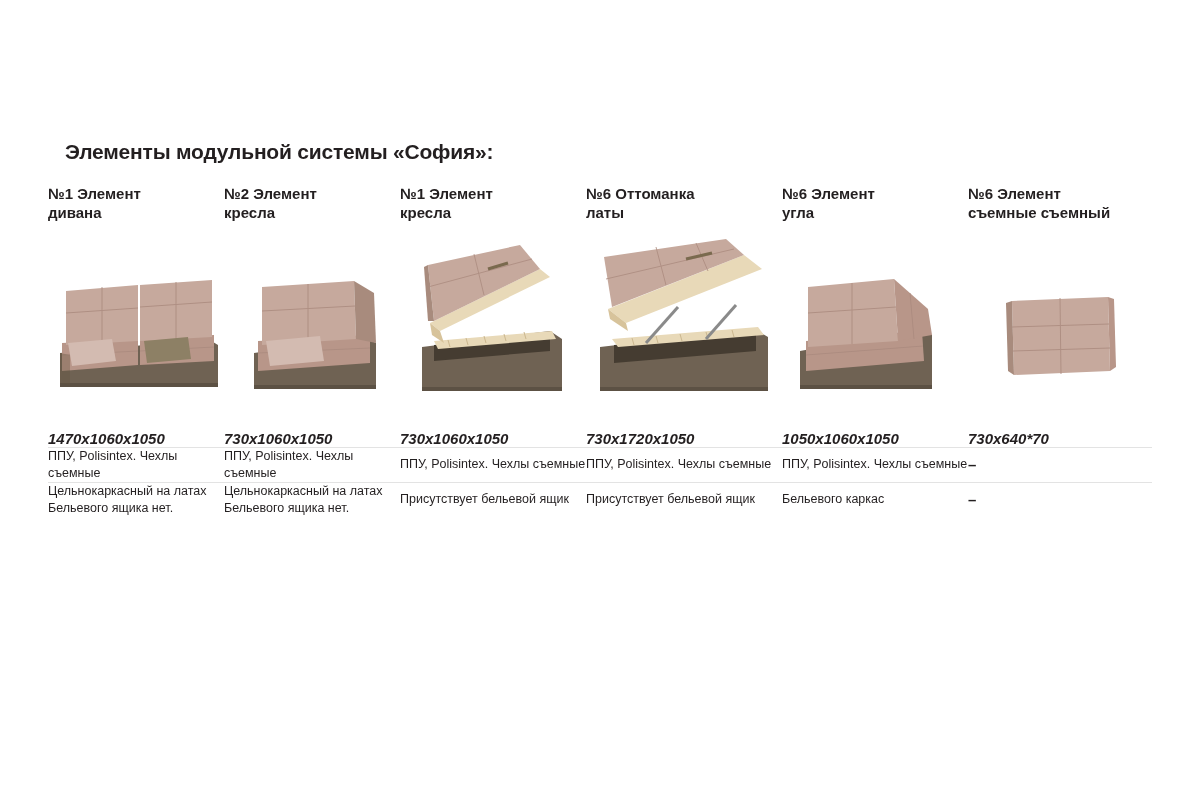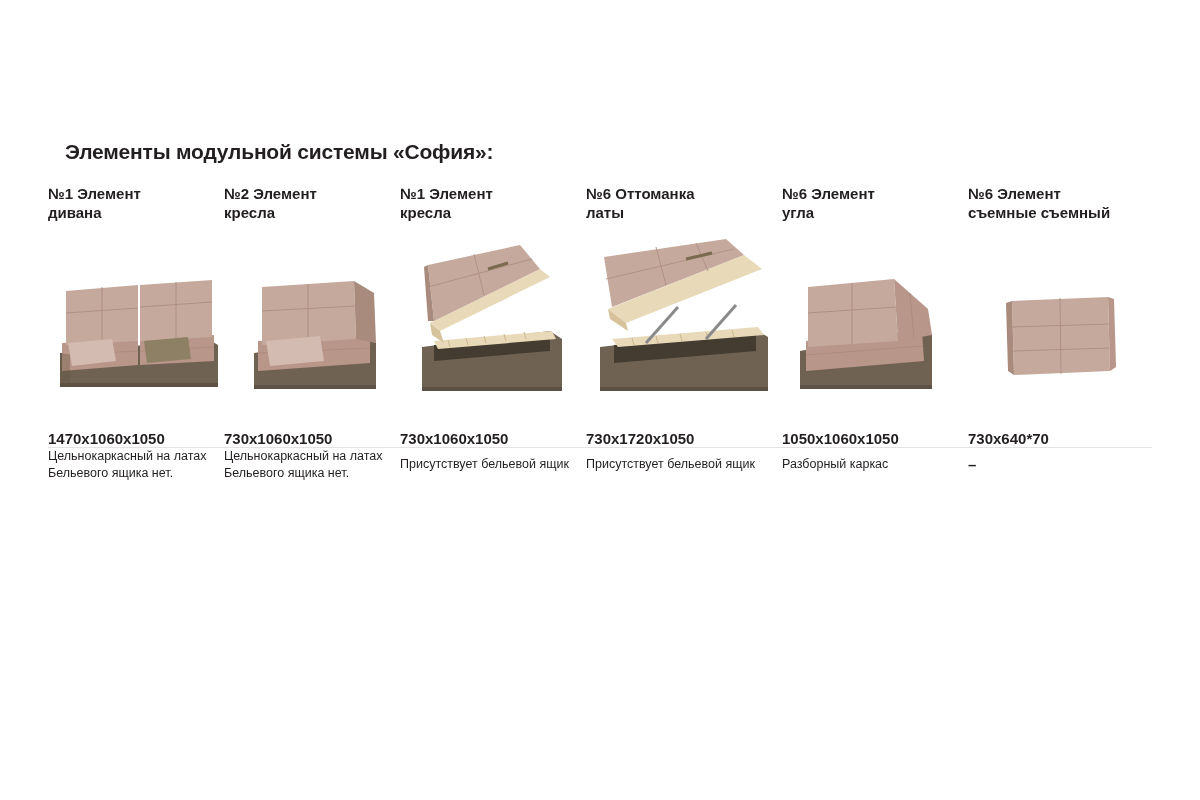--- a/index.html
+++ b/index.html
@@ -49,20 +49,21 @@
   .img-cell {
     height: 200px;
     vertical-align: bottom;
     padding-bottom: 4px;
   }
   .dims-row td {
     font-size: 15px;
     font-weight: bold;
     padding: 12px 4px 14px 4px;
     border-bottom: 1px solid #e3e3e3;
+    font-style: italic;
   }
   .data-row td {
     font-size: 12.5px;
     line-height: 1.35;
     padding: 11px 10px 11px 10px;
     border-bottom: 1px solid #e3e3e3;
   }
   .data-row td.dash {
     font-size: 15px;
     font-weight: bold;
@@ -297,26 +298,34 @@
     <tr class="dims-row">
       <td>1470x1060x1050</td>
       <td>730x1060x1050</td>
       <td>730x1060x1050</td>
       <td>730x1720x1050</td>
       <td>1050x1060x1050</td>
       <td>730x640*70</td>
     </tr>
 
 
+    <tr class="data-row">
+      <td>ППУ, Polisintex. Чехлы съемные</td>
+      <td>ППУ, Polisintex. Чехлы съемные</td>
+      <td>ППУ, Polisintex. Чехлы съемные</td>
+      <td>ППУ, Polisintex. Чехлы съемные</td>
+      <td>ППУ, Polisintex. Чехлы съемные</td>
+      <td class="dash">–</td>
+    </tr>
 
 
     <tr class="data-row last-row">
       <td>Цельнокаркасный на латах Бельевого ящика нет.</td>
       <td>Цельнокаркасный на латах Бельевого ящика нет.</td>
       <td>Присутствует бельевой ящик</td>
       <td>Присутствует бельевой ящик</td>
-      <td>Разборный каркас</td>
+      <td>Бельевого каркас</td>
       <td class="dash">–</td>
     </tr>
 
   </tbody>
     </table>
 </div>
 
 </body></html>

